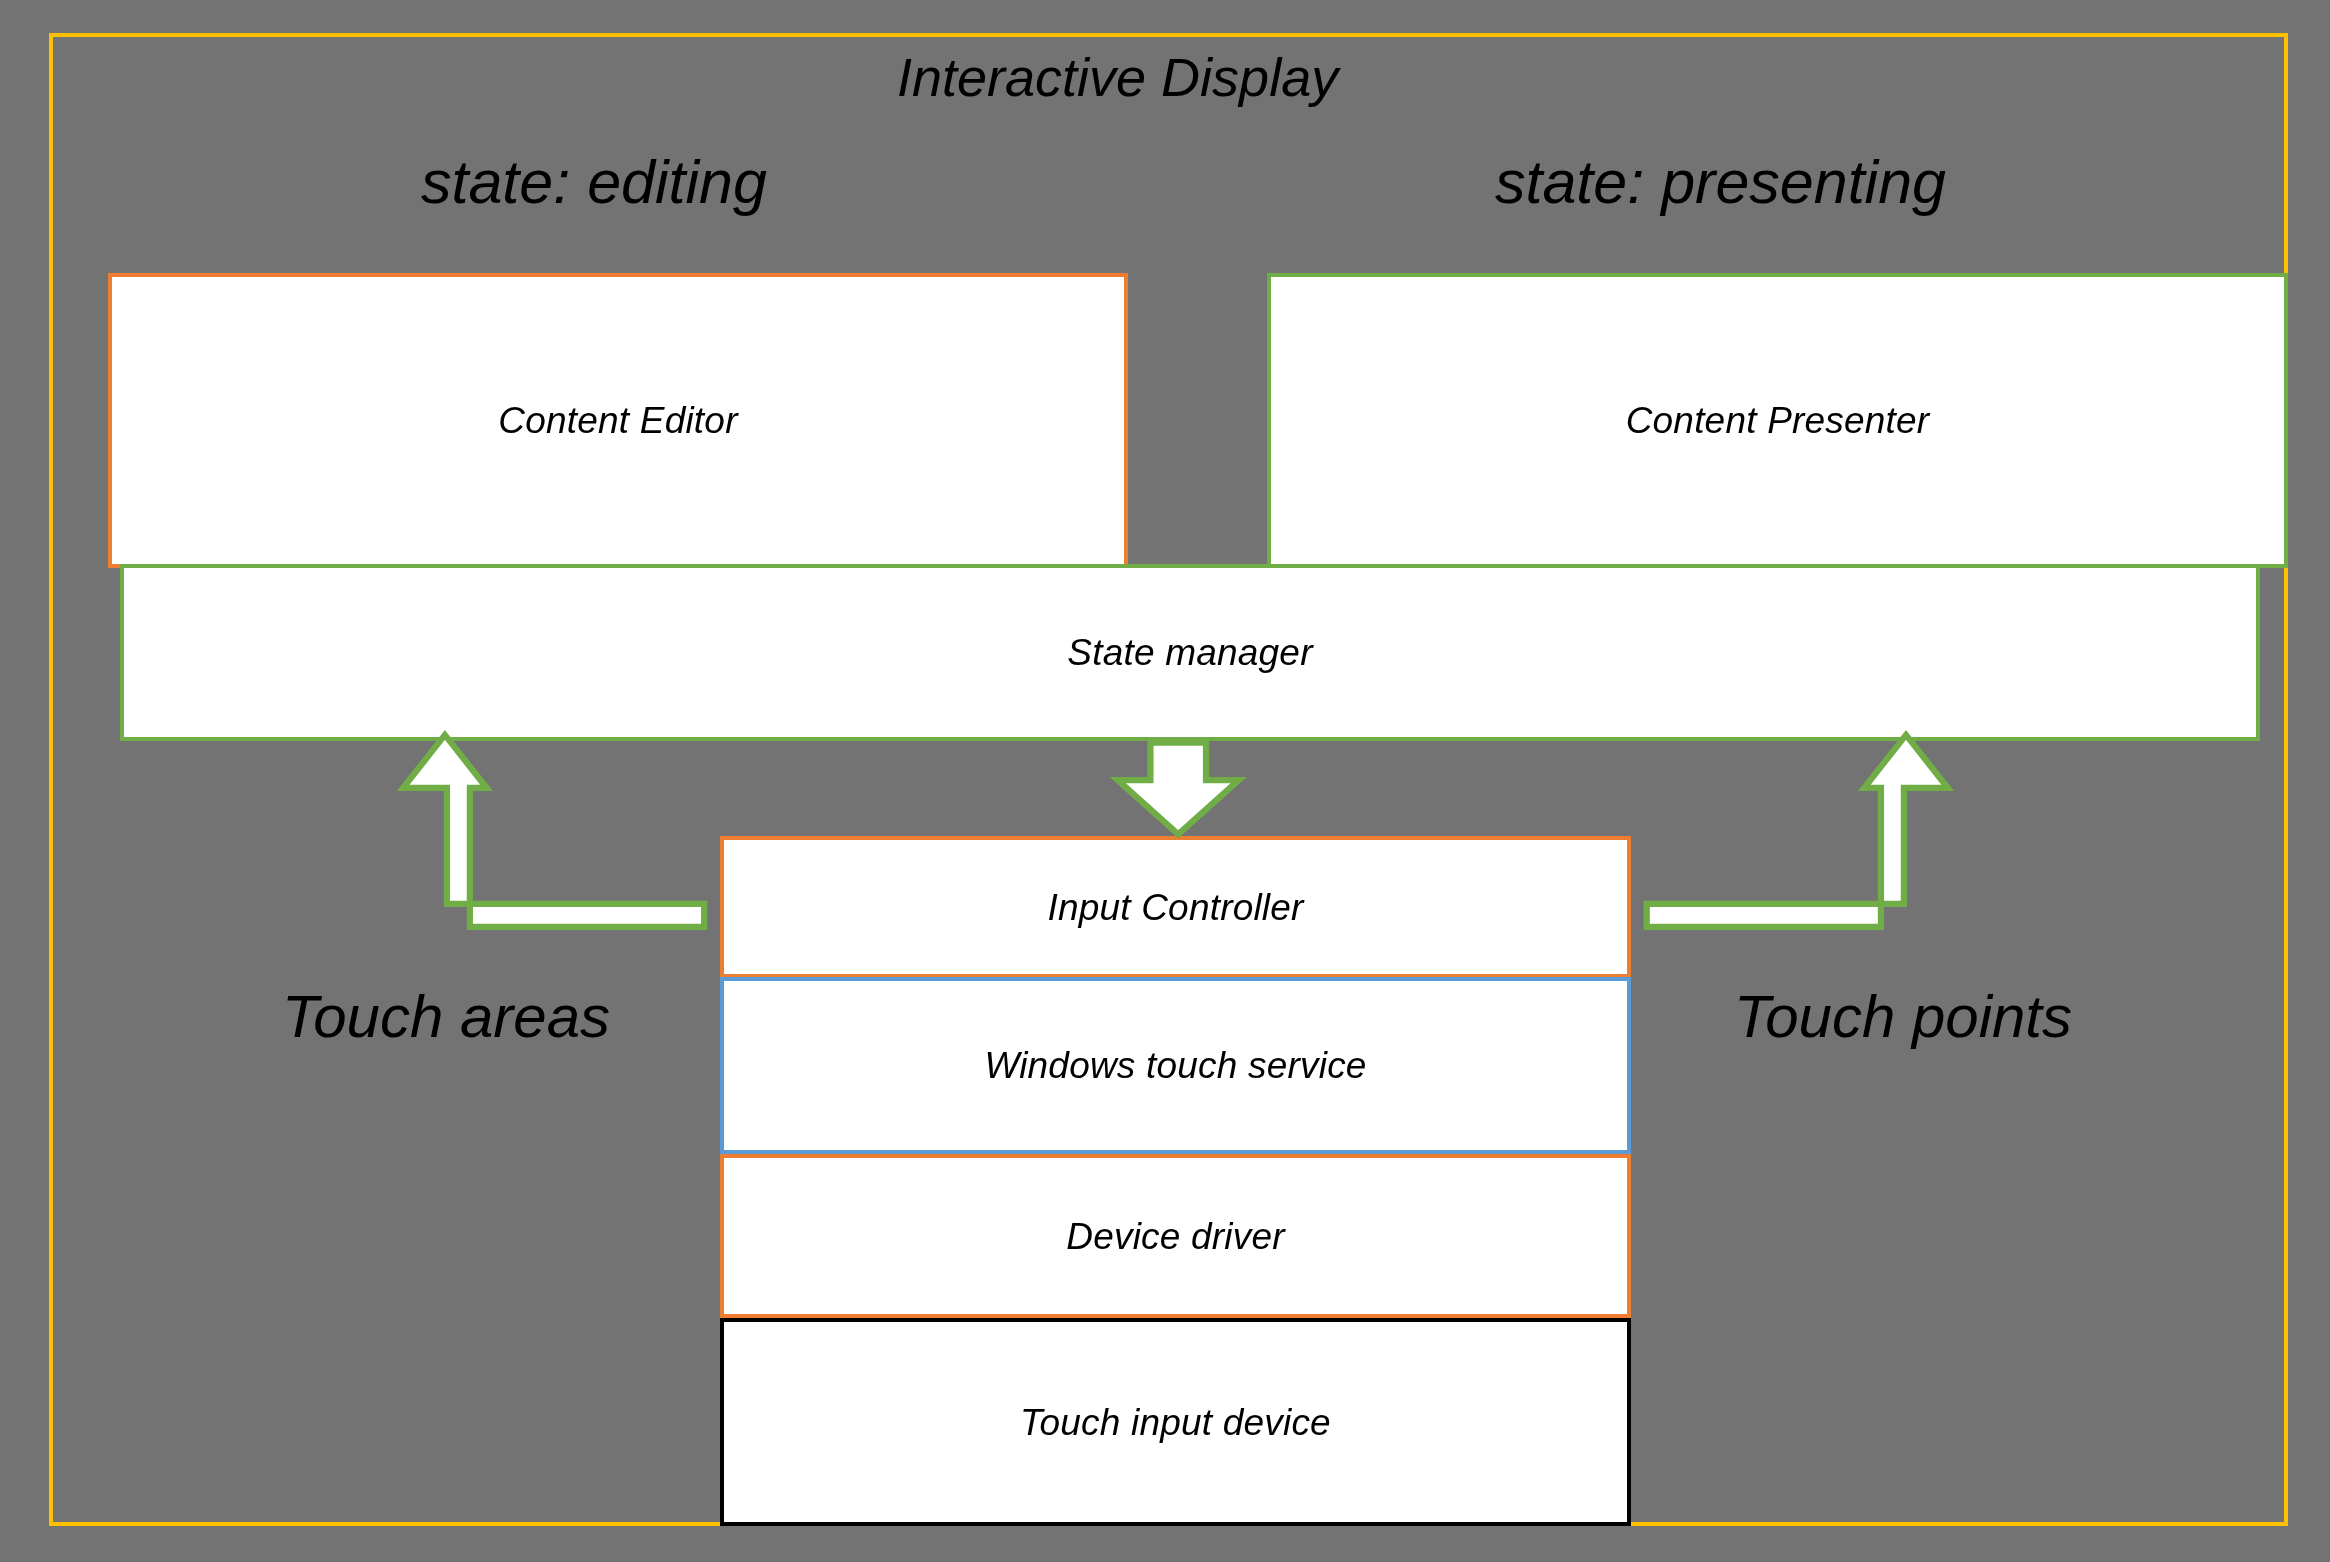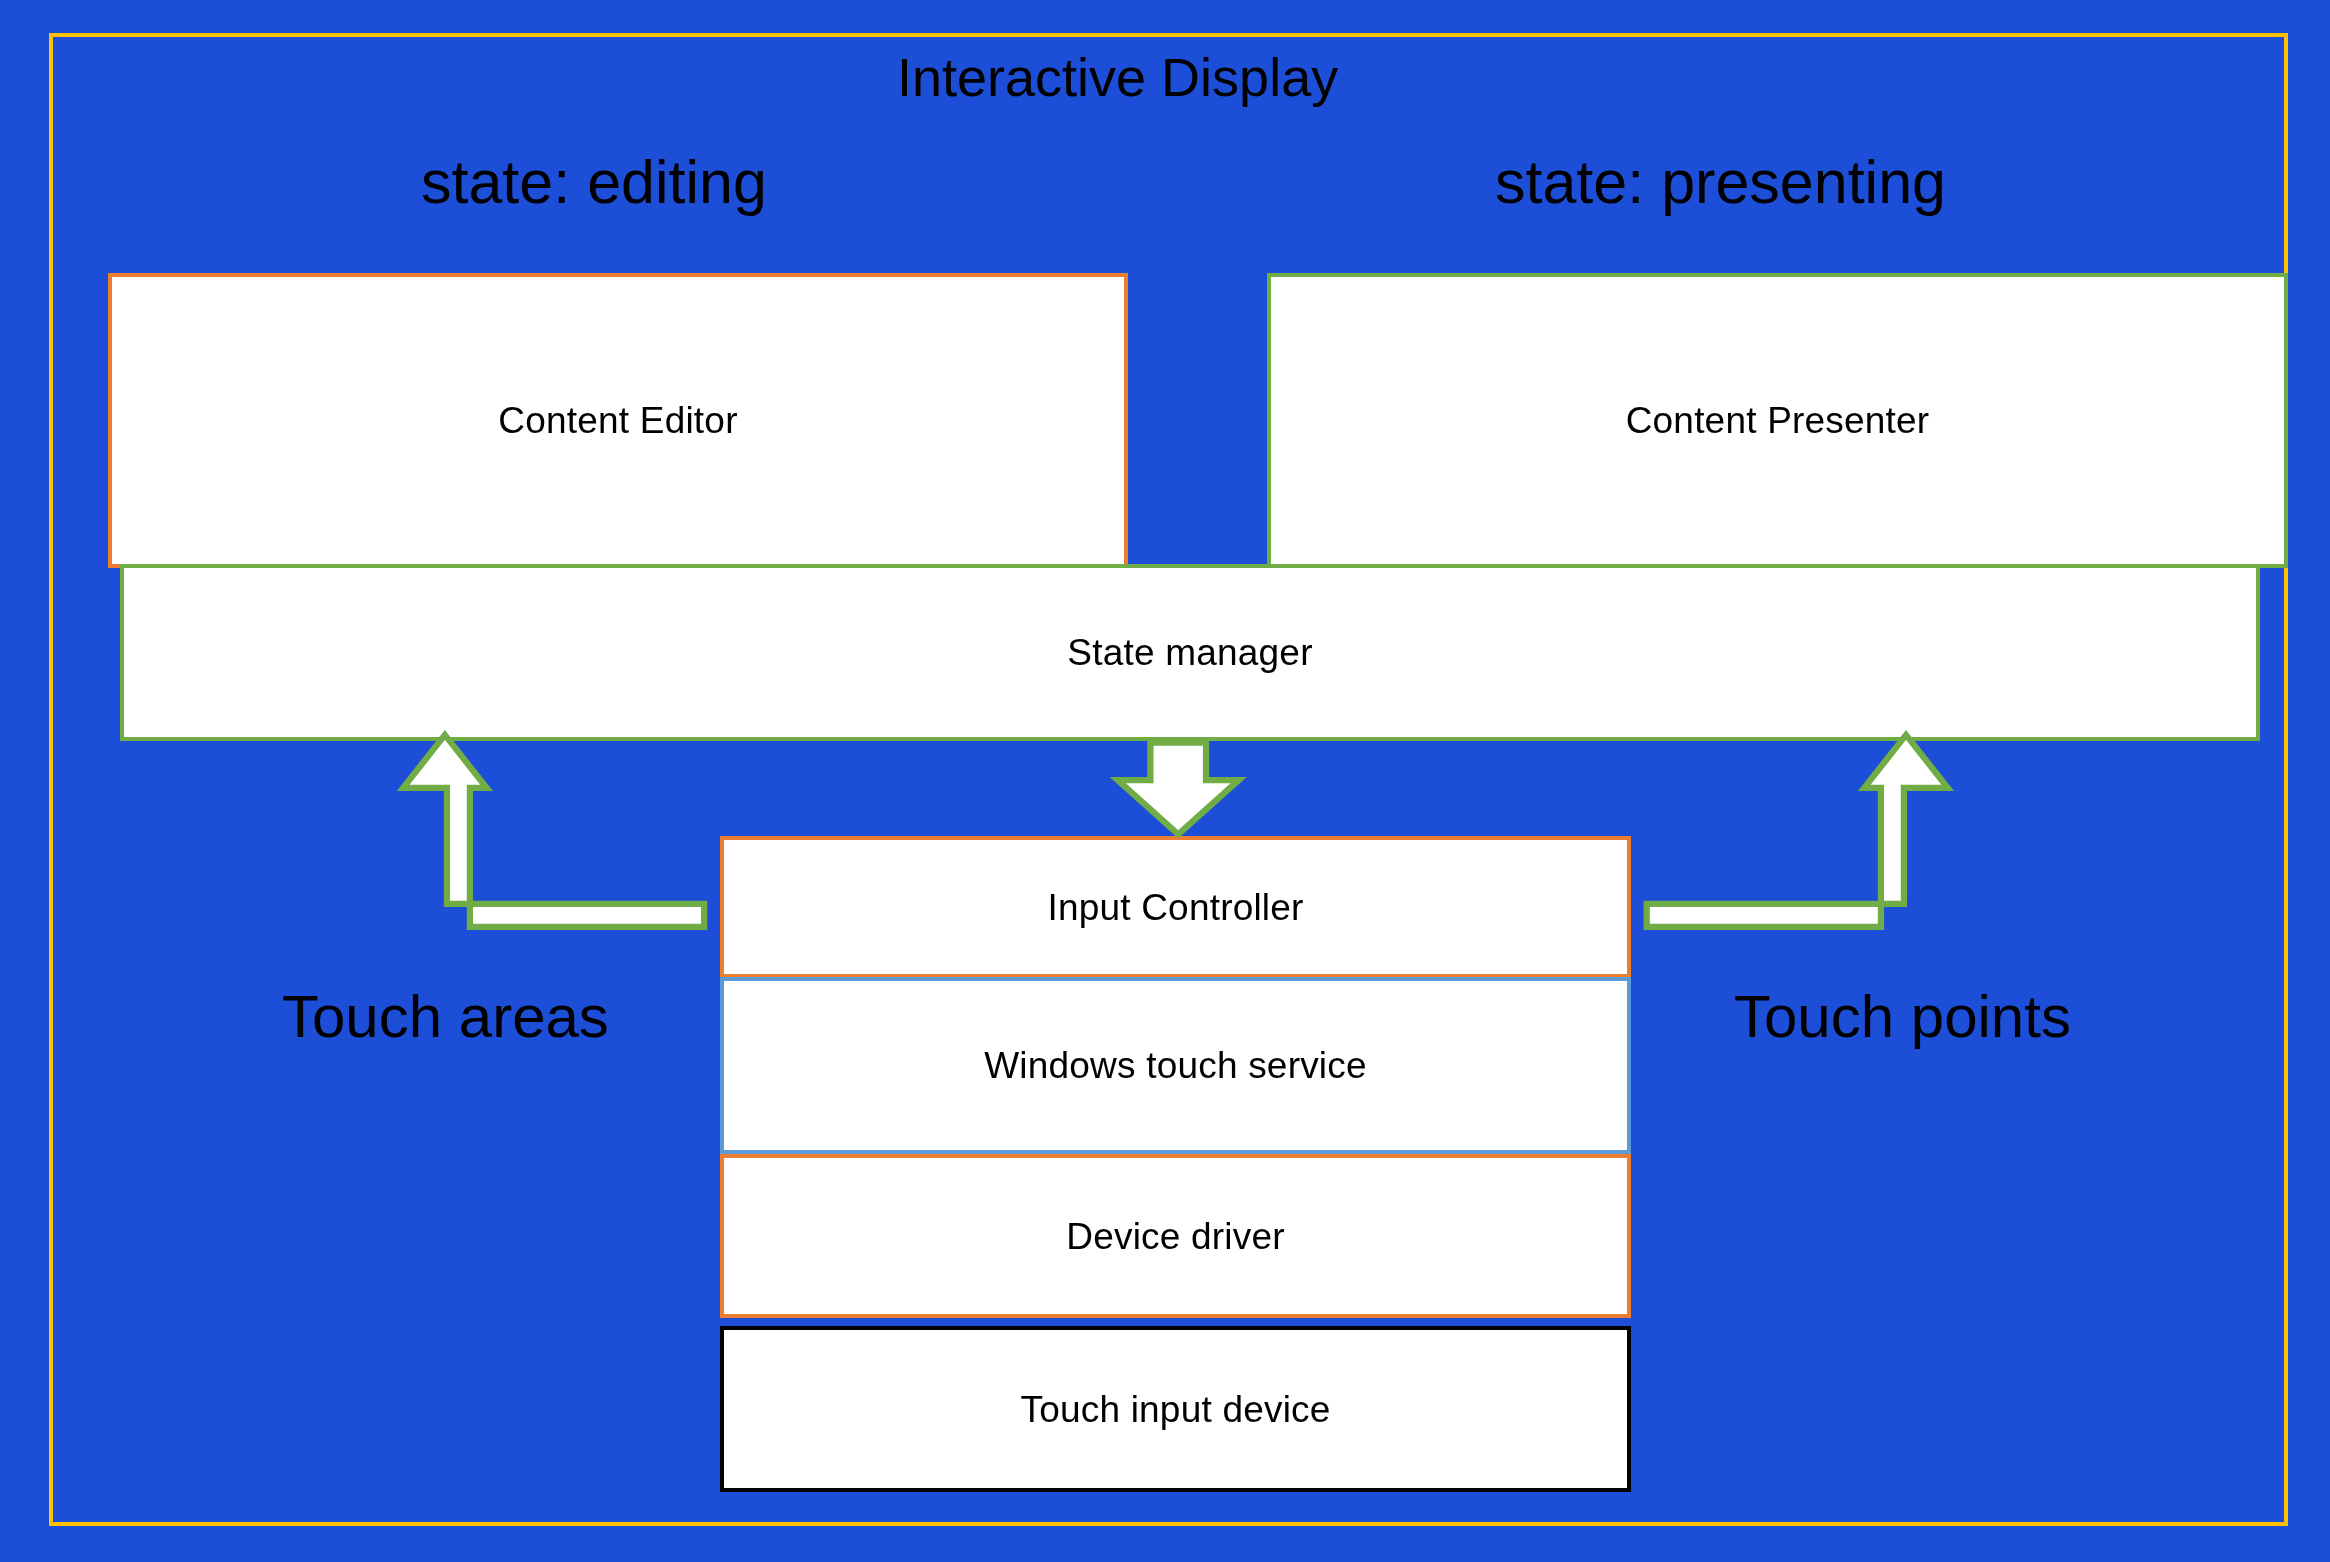--- a/index.html
+++ b/index.html
@@ -9,22 +9,23 @@
     background: #ffffff;
   }
   body {
     font-family: "Liberation Sans", sans-serif;
     -webkit-font-smoothing: antialiased;
   }
   #canvas {
     position: relative;
     width: 2330px;
     height: 1563px;
-    background: #1d4ed8;
+    background: #737373;
     overflow: hidden;
+    font-style: italic;
   }
 
   
   .outer-frame {
     position: absolute;
     left: 49px;
     top: 33px;
     width: 2239px;
     height: 1493px;
     border: 4.9px solid #FFC000;
@@ -100,21 +101,21 @@
   </div>
 
   <div class="dbox" style="left:720px; top:977px; width:911px; height:177px; border:4.2px solid #5B9BD5;align-items:center;">
     <span class="box-label">Windows touch service</span>
   </div>
 
   <div class="dbox" style="left:720px; top:1154px; width:911px; height:164px; border:4.2px solid #ED7D31;">
     <span class="box-label">Device driver</span>
   </div>
 
-  <div class="dbox" style="left:720px; top:1318px; width:911px; height:166px; border:4.2px solid #000000;margin-top:8px;">
+  <div class="dbox" style="left:720px; top:1318px; width:911px; height:208px; border:4.2px solid #000000;">
     <span class="box-label">Touch input device</span>
   </div>
 
   <svg class="arrow-layer" viewBox="0 0 3352 2248">
 
     <path d="M 1013,1300 L 643,1300 L 643,1133 L 580,1133 L 640,1057 L 700,1133 L 676,1133 L 676,1333 L 1013,1333 Z" fill="#ffffff" stroke="#70AD47" stroke-width="9" stroke-linejoin="miter"></path>
 
     <path d="M 1655,1068 L 1655,1122 L 1608,1122 L 1695,1200 L 1782,1122 L 1735,1122 L 1735,1068 Z" fill="#ffffff" stroke="#70AD47" stroke-width="9" stroke-linejoin="miter"></path>
 
     <path d="M 2369,1333 L 2706,1333 L 2706,1133 L 2682,1133 L 2742,1057 L 2802,1133 L 2739,1133 L 2739,1300 L 2369,1300 Z" fill="#ffffff" stroke="#70AD47" stroke-width="9" stroke-linejoin="miter"></path>

